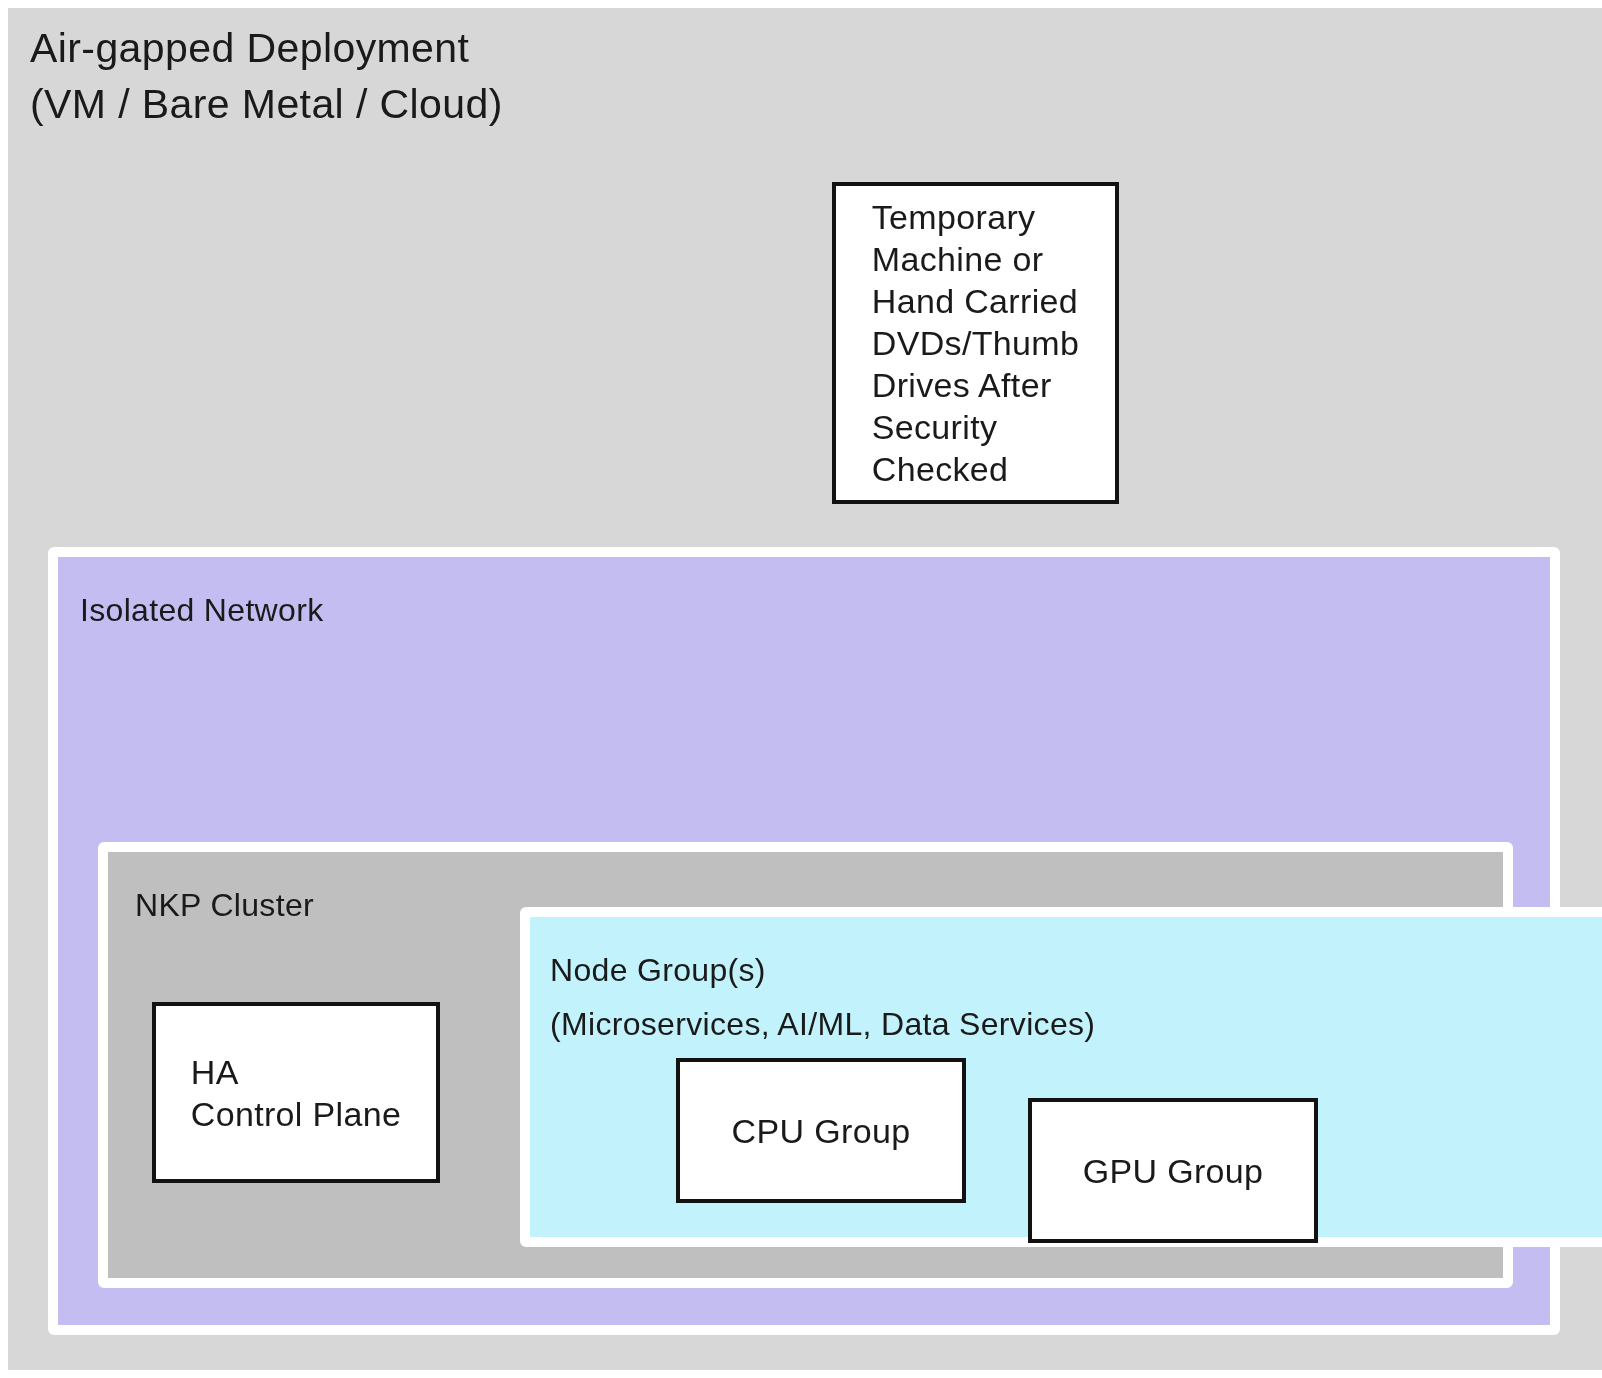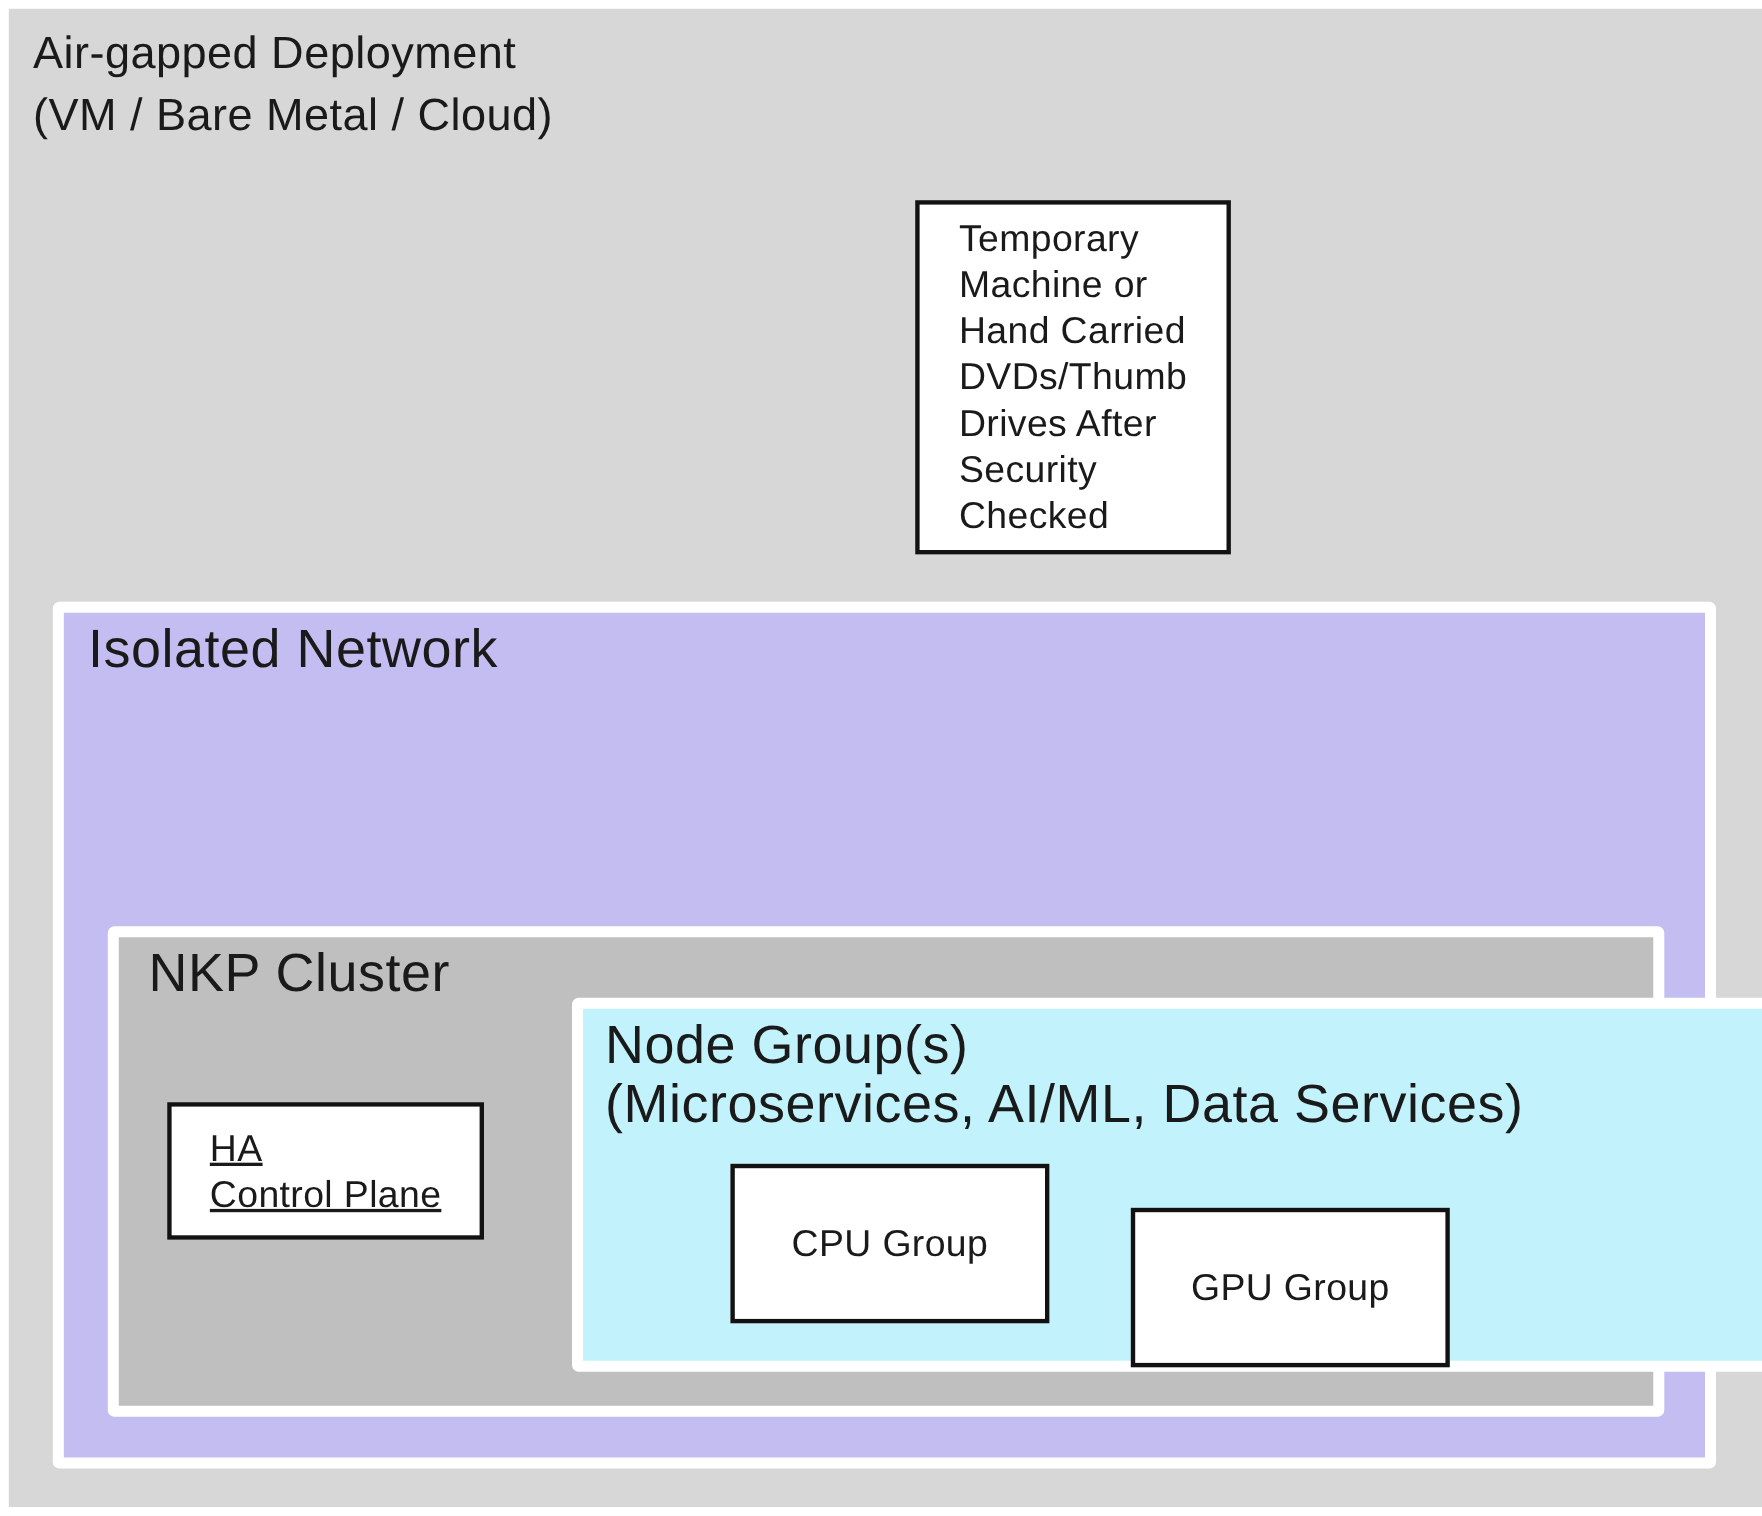--- a/index.html
+++ b/index.html
@@ -40,47 +40,48 @@
     white-space: pre-line;
   }
   
   .container {
     position: absolute;
     border: 10px solid #ffffff;
     border-radius: 6px;
   }
   .container-title {
     position: absolute;
-    font-size: 49px;
+    font-size: 32px;
     line-height: 54px;
     font-weight: 500;
     letter-spacing: 0.01em;
     white-space: pre-line;
+    margin-top: 20px;
   }
   #isolated-network {
     left: 40px; top: 539px;
     width: 1512px; height: 788px;
     background: #c3bdf2;
   }
   #isolated-title { left: 22px; top: 6px; }
   #package-repo   { left: 602px; top: 96px;  width: 290px; height: 145px; }
   #nkp-cluster {
     left: 40px; top: 285px;
     width: 1415px; height: 446px;
     background: #bfbfbf;
   }
   #nkp-title { left: 27px; top: 6px; }
-  #ha-control-plane { left: 44px; top: 150px; width: 288px; height: 125px; text-decoration: underline; }
+  #ha-control-plane { left: 44px; top: 150px; width: 288px; height: 181px; }
   #node-groups {
     left: 412px; top: 55px;
     width: 1098px; height: 340px;
     background: #c2f3fc;
   }
   #node-groups-title { left: 20px; top: 6px; }
-  #cpu-group { left: 134px; top: 141px; width: 290px; height: 145px; }
+  #cpu-group { left: 146px; top: 141px; width: 290px; height: 145px; }
   #gpu-group { left: 498px; top: 141px; width: 290px; height: 145px; margin-top: 40px; }
   #internet-servers { left: 482px; top: 174px; width: 288px; height: 323px; }
   #temp-machine     { left: 824px; top: 174px; width: 287px; height: 322px; }
 </style>
 </head>
 <body>
 
 <div class="canvas">
 
   <div class="diagram-title">Air-gapped Deployment

